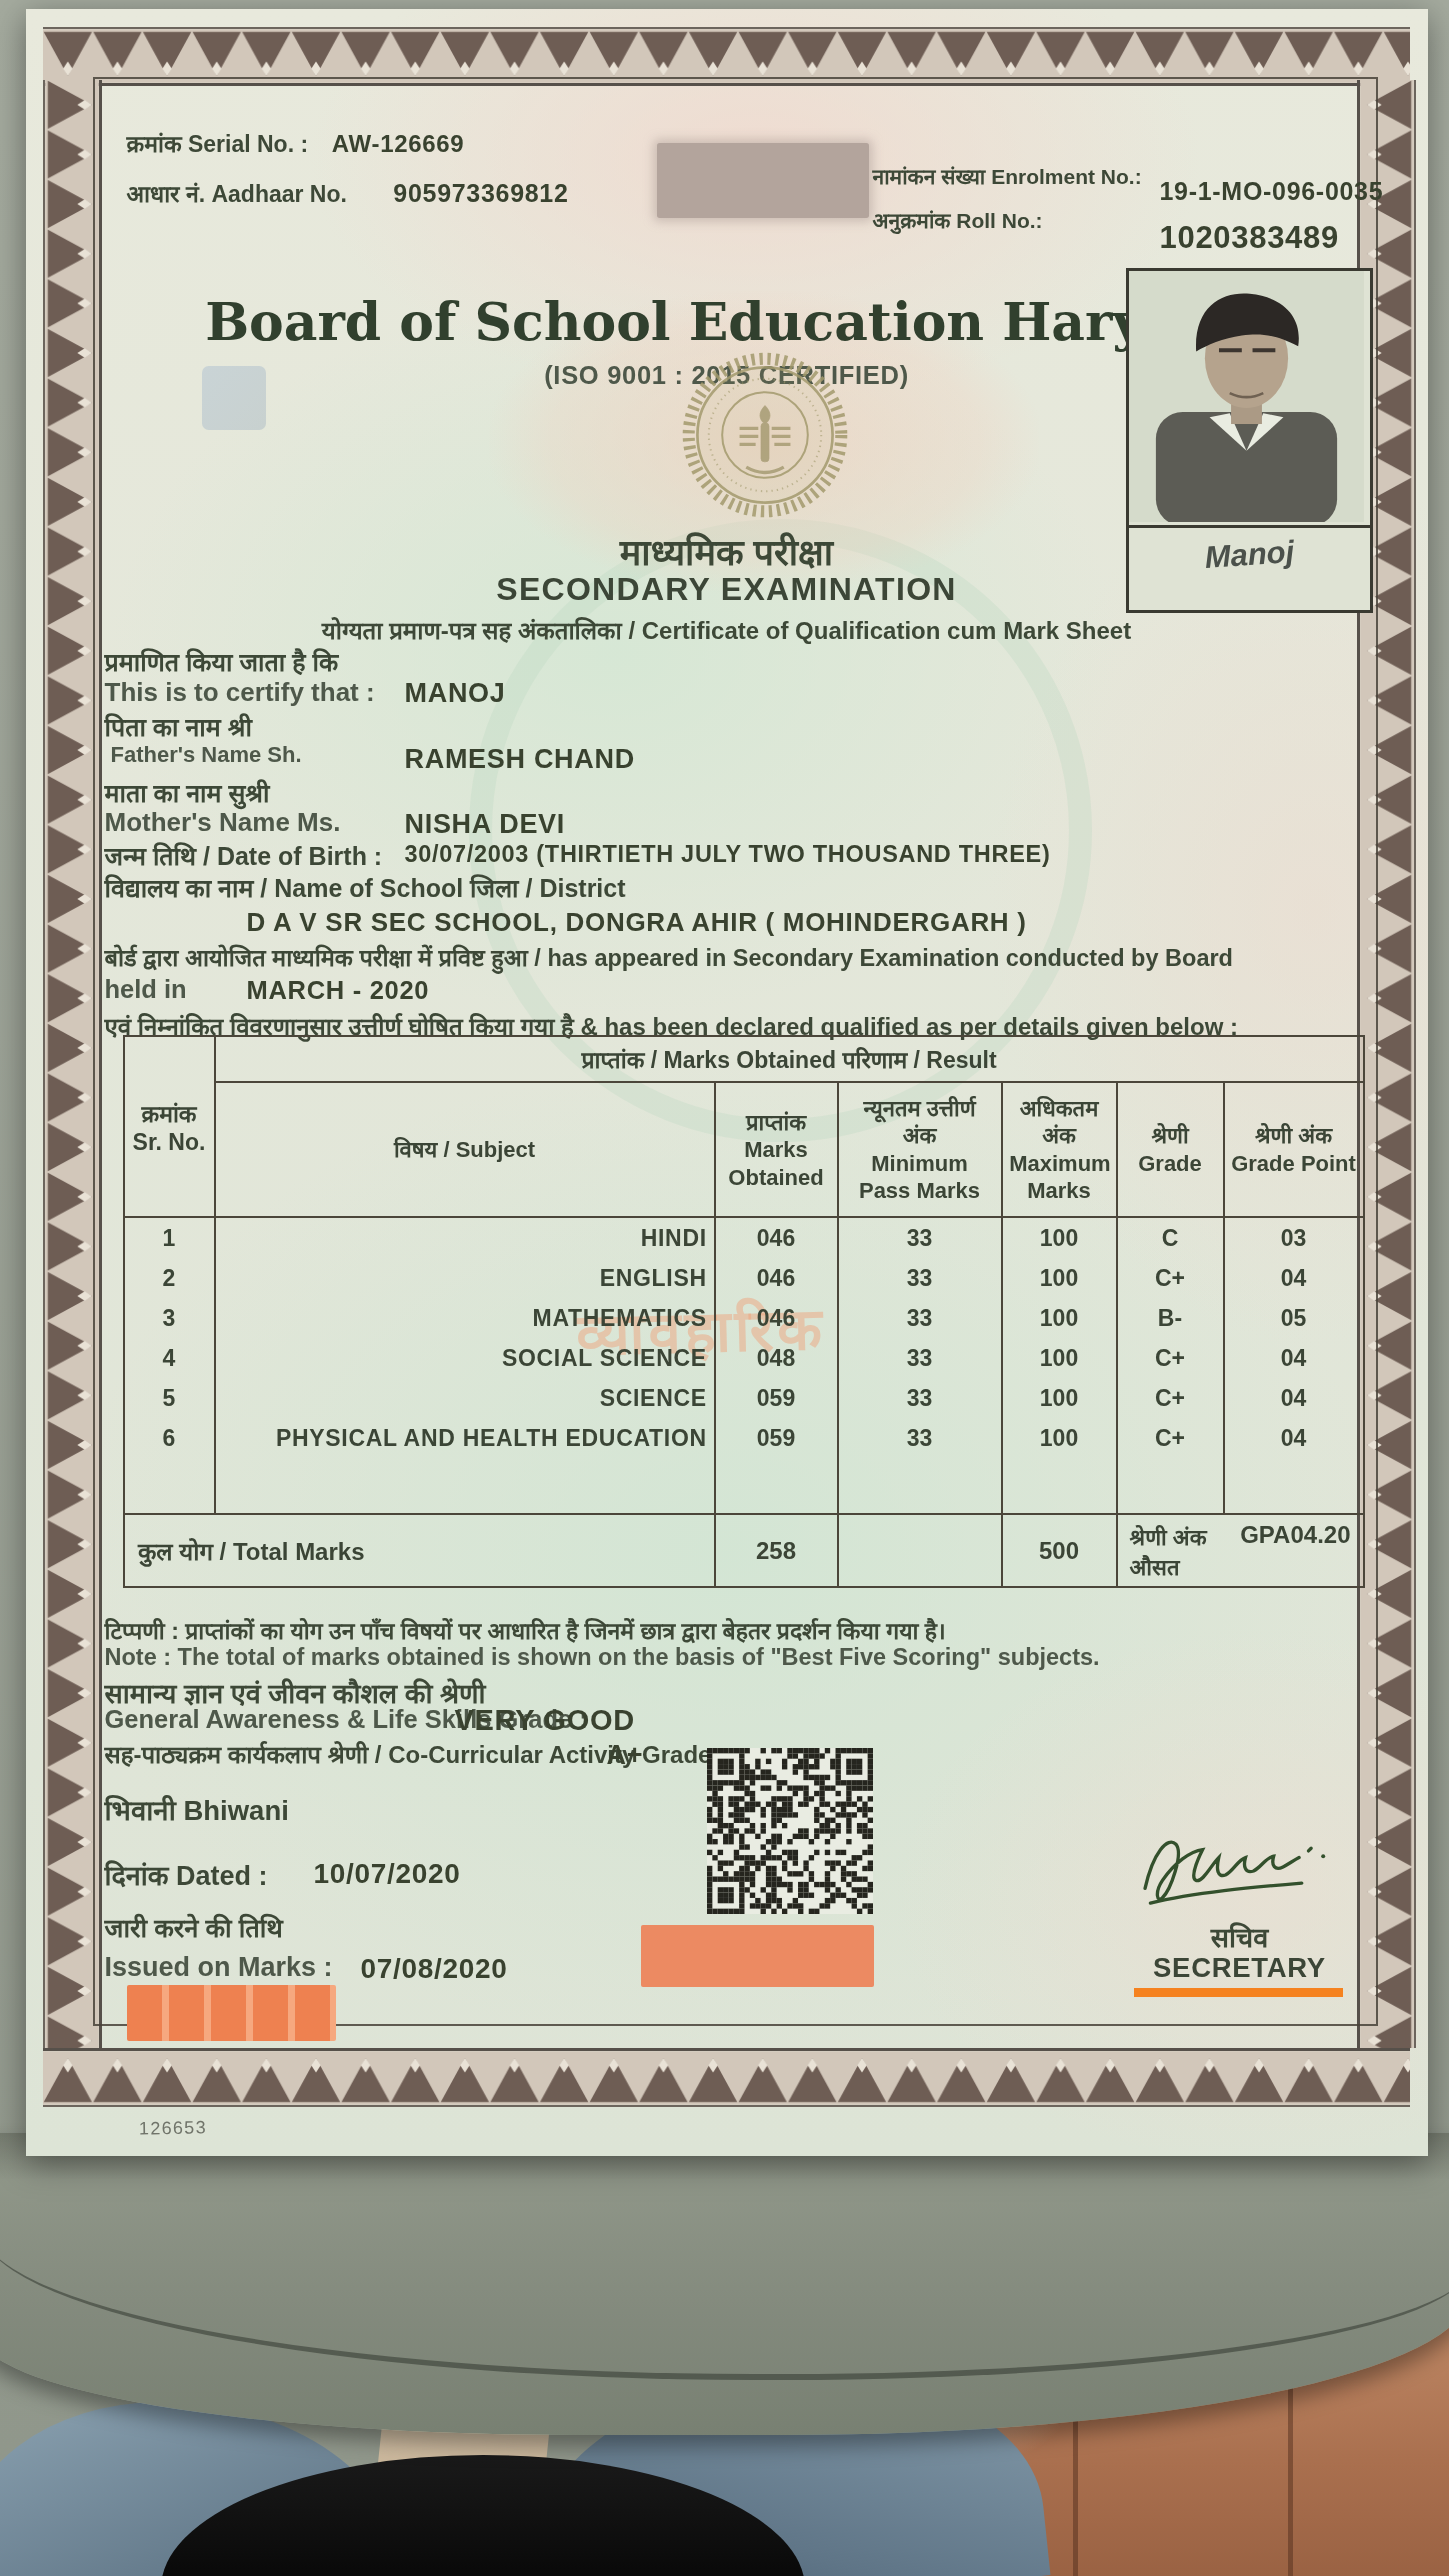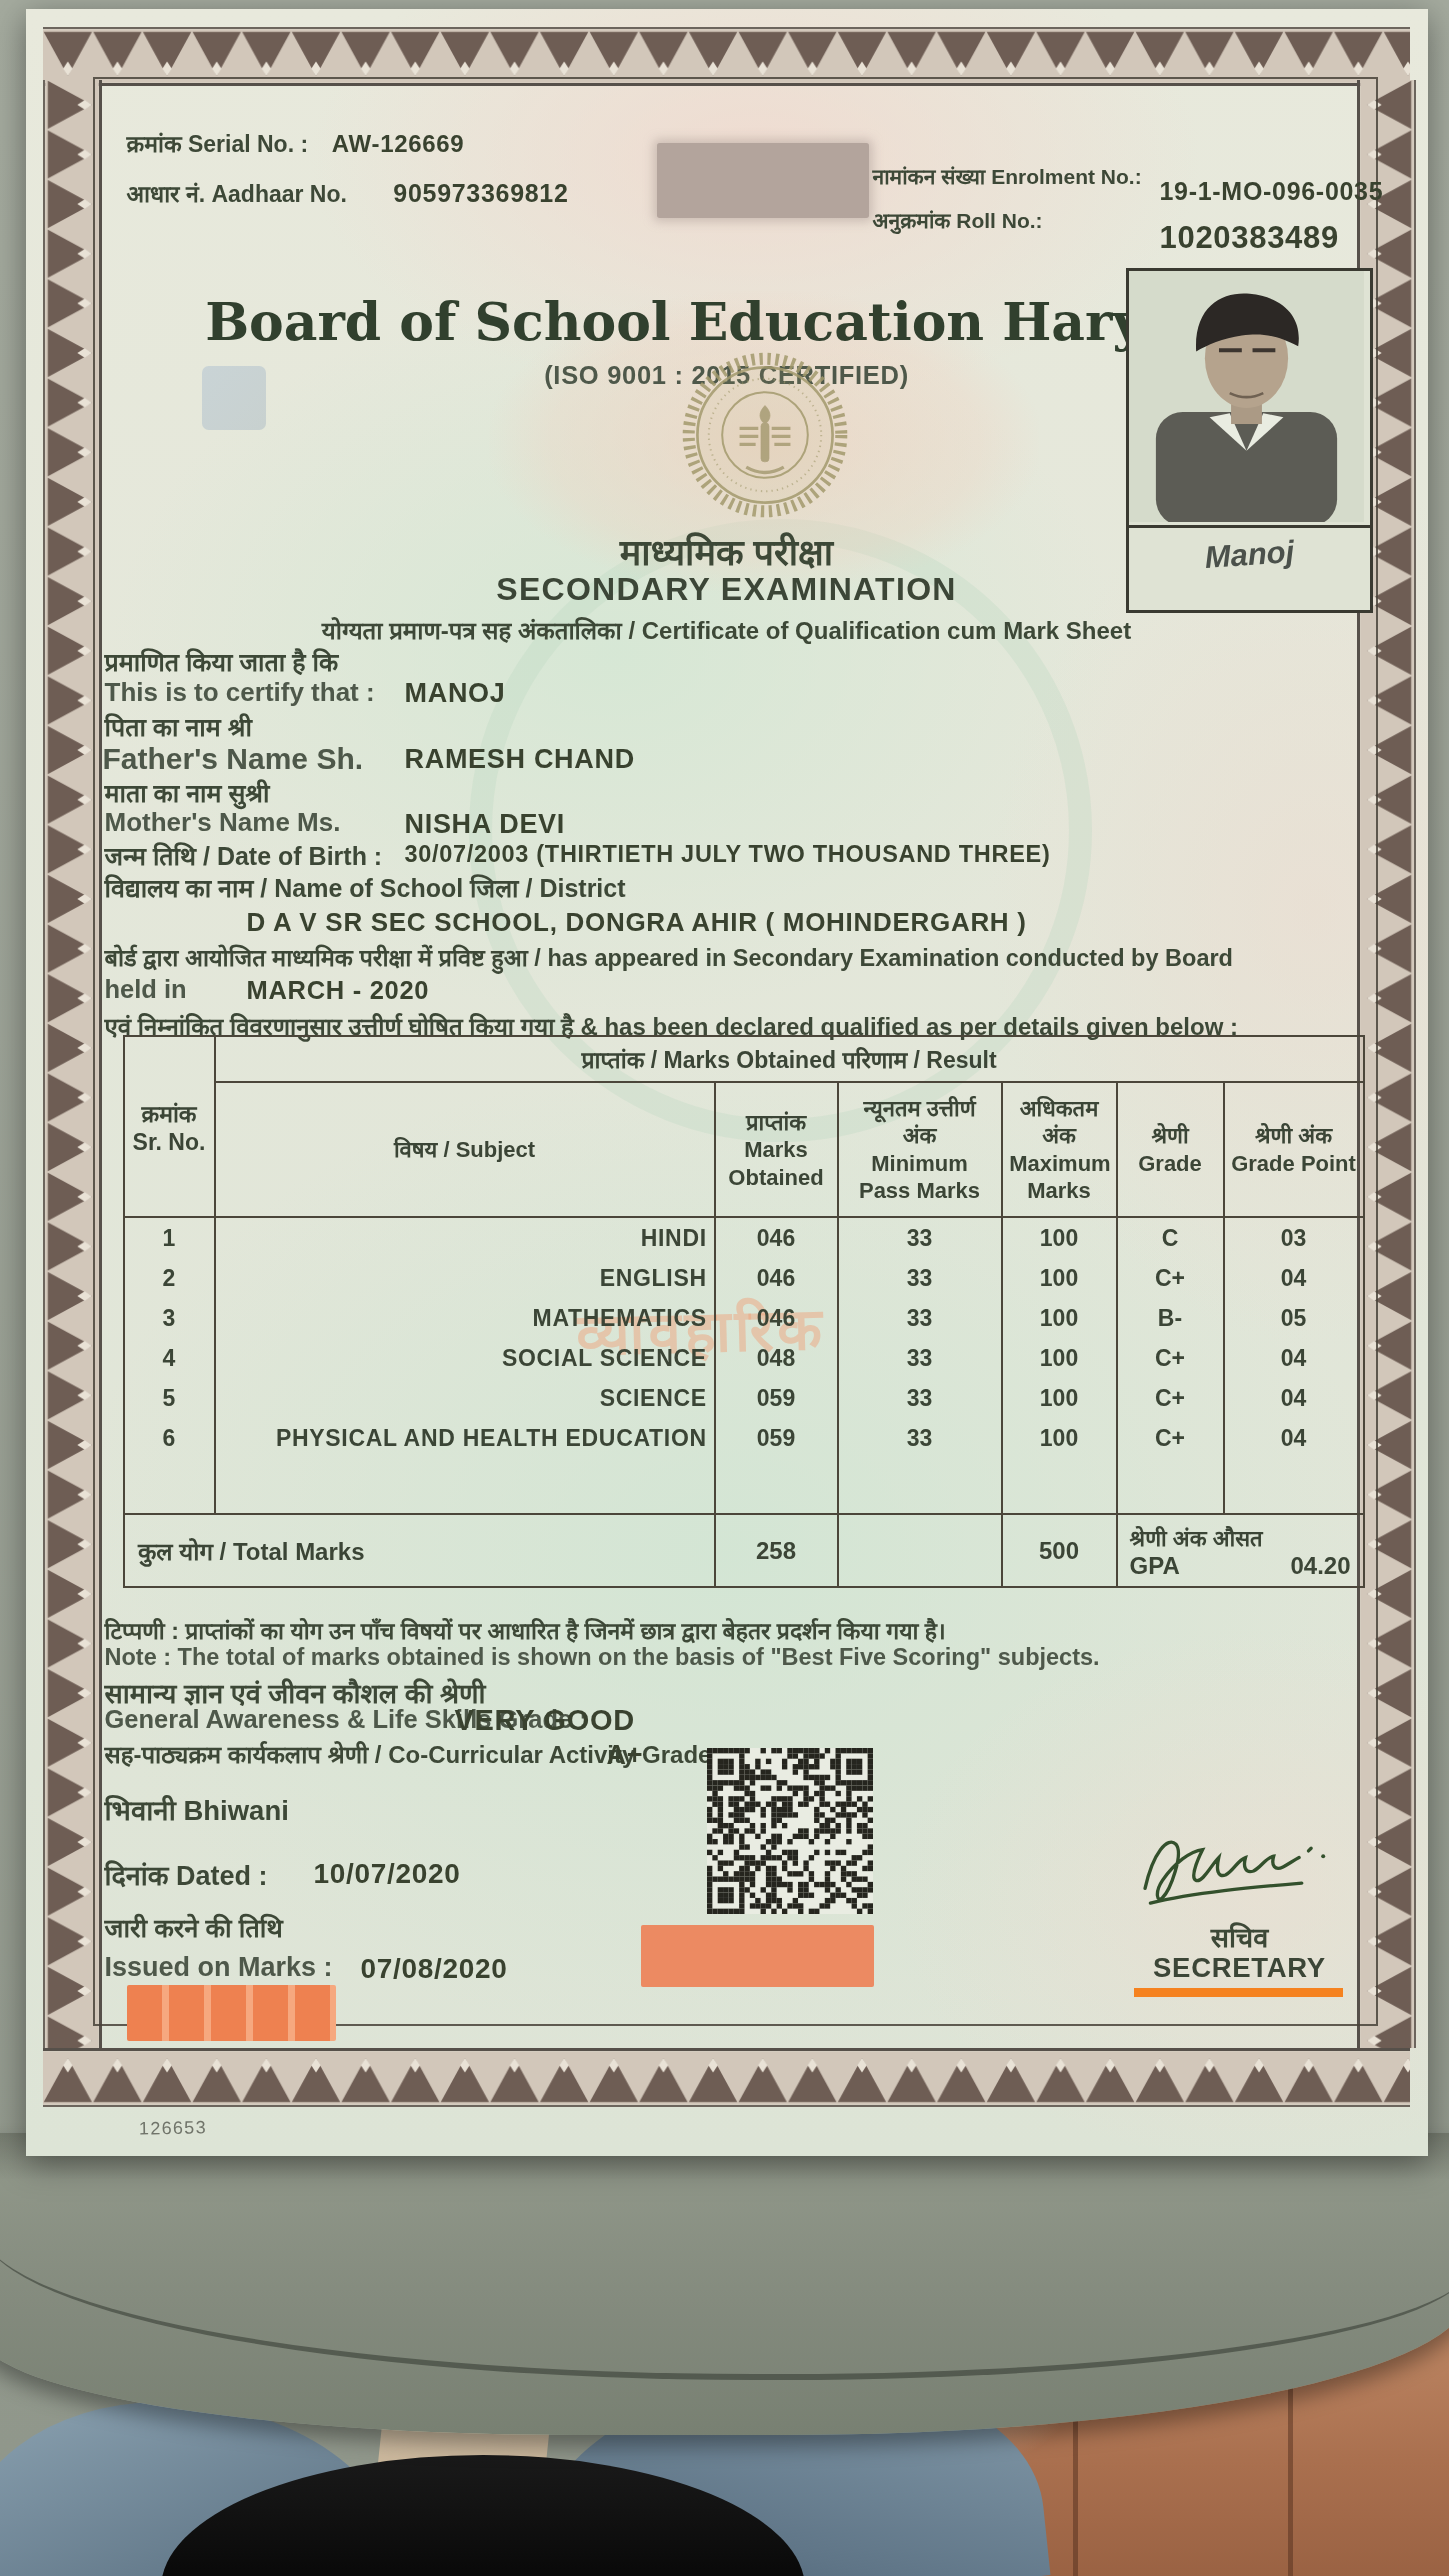--- a/index.html
+++ b/index.html
@@ -65,21 +65,21 @@
   table.marks td,table.marks th{border-left:2px solid #4b463a;border-right:2px solid #4b463a;
     color:#3b4536;font-weight:bold;font-size:23px;padding:0 6.7px;}
   table.marks{border:2.7px solid #4b463a;}
   th.span-h{border-bottom:2px solid #4b463a;font-size:24px;height:44px;}
   tr.colhead th{border-bottom:2px solid #4b463a;height:133px;vertical-align:middle;text-align:center;font-size:22px;line-height:1.25;}
   tr.body-row td{height:40px;}
   tr.body-row td.c-sub{text-align:right;padding-left:17.4px;letter-spacing:0.7px;}
   td.num,td.c-sr{text-align:center;}
   tr.spacer td{height:55px;}
   tr.total-row td{border-top:2px solid #4b463a;height:71px;font-size:24px;}
-  .gpa-cell{display:flex;flex-direction:column;justify-content:flex-start;padding:0 5.4px;}
+  .gpa-cell{display:flex;flex-direction:row;justify-content:flex-start;padding:0 5.4px;}
   .gpa-row{display:flex;justify-content:space-between;align-items:baseline;}
   
   .qr{position:absolute;left:681px;top:1739px;width:166px;height:166px;}
   
   .orange-strip{position:absolute;left:101px;top:1976px;width:209px;height:56px;
     background:repeating-linear-gradient(90deg,#ee8150 0 35px,#f6a87f 35px 42px);border-radius:2px;}
   .orange-box{position:absolute;left:615px;top:1916px;width:233px;height:62px;background:#ec8a62;border-radius:2px;}
   .orange-line{position:absolute;left:1108px;top:1979px;width:209px;height:8.7px;background:#f5821f;}
   .sig{position:absolute;left:1107px;top:1815px;width:221px;height:94px;}
   .serial-small{position:absolute;left:113px;top:2109px;font-size:18px;color:#70746a;transform:rotate(-1deg);letter-spacing:1.3px;}
@@ -196,21 +196,21 @@
     </div>
 
     <div class="t center hl" style="top:518px;font-size:36px">माध्यमिक परीक्षा</div>
     <div class="t center el" style="top:562px;font-size:32px;letter-spacing:1.3px;color:#3c4637">SECONDARY EXAMINATION</div>
     <div class="t center hl" style="top:604px;font-size:24px">योग्यता प्रमाण-पत्र सह अंकतालिका / Certificate of Qualification cum Mark Sheet</div>
 
     <div class="t hl" style="left:79px;top:635px;font-size:25px">प्रमाणित किया जाता है कि</div>
     <div class="t el" style="left:79px;top:668px;font-size:26px">This is to certify that :</div>
     <div class="t val" style="left:379px;top:669px;font-size:27px">MANOJ</div>
     <div class="t hl" style="left:79px;top:700px;font-size:25px">पिता का नाम श्री</div>
-    <div class="t el" style="left:77px;top:733px;font-size:30px">Father's Name Sh.</div>
+    <div class="t el" style="left:85px;top:733px;font-size:22px">Father's Name Sh.</div>
     <div class="t val" style="left:379px;top:735px;font-size:27px">RAMESH CHAND</div>
     <div class="t hl" style="left:79px;top:766px;font-size:25px">माता का नाम सुश्री</div>
     <div class="t el" style="left:79px;top:798px;font-size:26px">Mother's Name Ms.</div>
     <div class="t val" style="left:379px;top:800px;font-size:27px">NISHA DEVI</div>
     <div class="t hl" style="left:79px;top:829px;font-size:25px">जन्म तिथि / Date of Birth :</div>
     <div class="t val" style="left:379px;top:832px;font-size:23.5px">30/07/2003 (THIRTIETH JULY TWO THOUSAND THREE)</div>
     <div class="t hl" style="left:79px;top:861px;font-size:25px">विद्यालय का नाम / Name  of School  जिला / District</div>
     <div class="t val" style="left:221px;top:898px;font-size:26px">D A V SR SEC SCHOOL, DONGRA AHIR ( MOHINDERGARH )</div>
     <div class="t hl" style="left:79px;top:932px;font-size:23.5px">बोर्ड द्वारा आयोजित माध्यमिक परीक्षा में प्रविष्ट हुआ / has appeared in Secondary Examination conducted by Board</div>
     <div class="t el" style="left:79px;top:966px;font-size:25.5px">held in</div>

